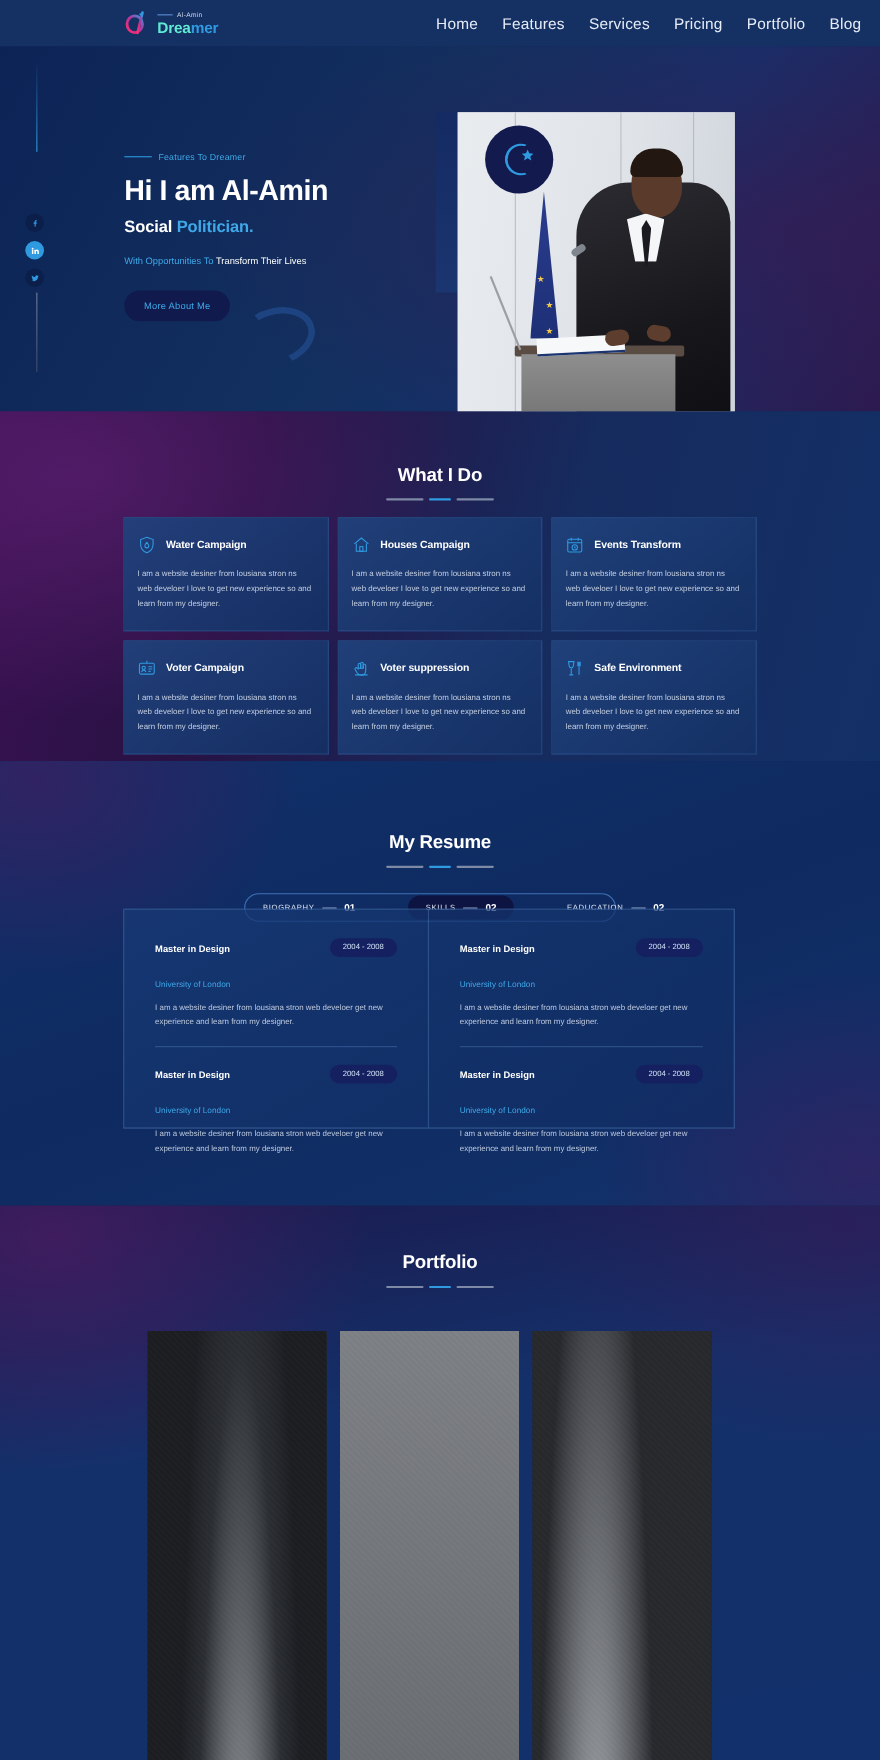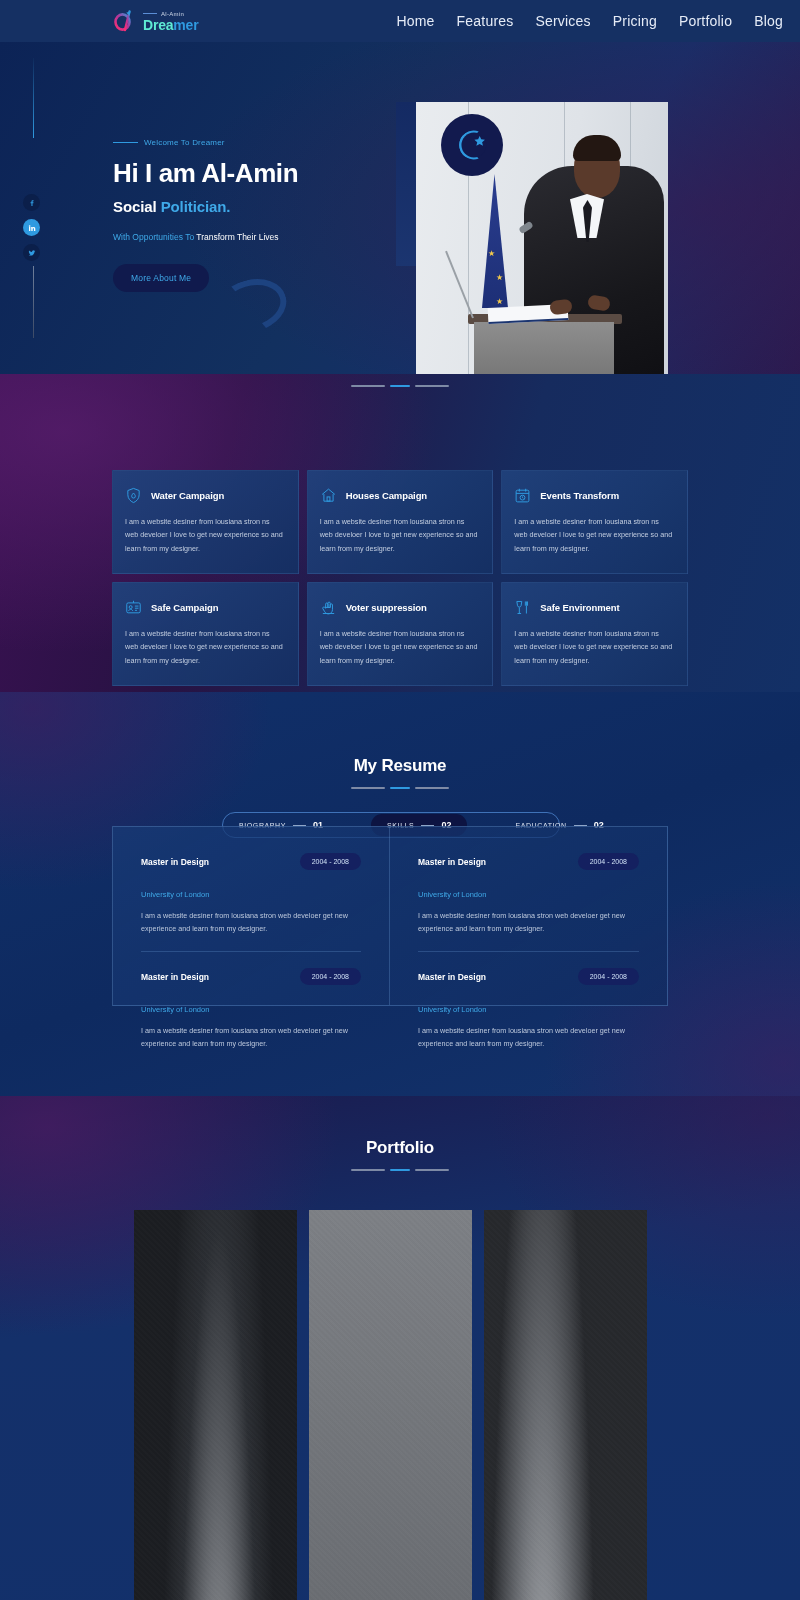--- a/index.html
+++ b/index.html
@@ -174,21 +174,21 @@
   .tab {
     display:flex; align-items:center; gap:7px; padding:6px 12px;
     border-radius:13px; cursor:pointer;
   }
   .tab.active { background:#0d1442; padding:6px 16px; }
   .tab-label { font-size:7px; letter-spacing:.6px; color:#dfe7f4; }
   .tab-dash { width:13px; height:1px; background:#8fa6c8; }
   .tab-num { font-size:9px; font-weight:bold; color:#ffffff; }
 
   .resume-panel {
-    position:absolute; left:112px; top:134px; width:556px; height:180px;
+    position:absolute; left:112px; top:134px; width:556px; height:200px;
     background:linear-gradient(150deg,rgba(23,58,118,.75),rgba(16,44,98,.7));
     border:1px solid rgba(108,158,216,.35);
   }
   .resume-cols { display:flex; height:100%; }
   .resume-col { width:50%; padding:26px 28px; }
   .resume-col.left { border-right:1px solid rgba(108,158,216,.3); }
   .res-item { padding-bottom:16px; }
   .res-item + .res-item { border-top:1px solid rgba(108,158,216,.28); padding-top:16px; }
   .res-row { display:flex; align-items:center; justify-content:space-between; }
   .res-title { font-size:8.5px; font-weight:bold; color:#ffffff; }
@@ -288,21 +288,21 @@
       <div class="soc">
         <svg viewBox="0 0 24 24" aria-hidden="true">
             <path d="M22 5.9c-.7.32-1.5.54-2.3.64a4.06 4.06 0 001.77-2.24c-.78.46-1.64.8-2.55.98a4 4 0 00-6.9 2.74c0 .32.03.63.1.92A11.4 11.4 0 013.1 4.7a4 4 0 001.24 5.35c-.65-.02-1.27-.2-1.81-.5v.05a4.01 4.01 0 003.21 3.93c-.58.16-1.2.18-1.8.07a4.01 4.01 0 003.74 2.78A8.05 8.05 0 012 18.05a11.35 11.35 0 006.14 1.8c7.37 0 11.4-6.1 11.4-11.4l-.01-.52A8.1 8.1 0 0022 5.9z"></path>
           </svg>
       </div>
     </div>
 
     <div class="hero-copy">
       <div class="welcome">
         <span class="welcome-dash"></span>
-        <span class="welcome-text">Welcome To Dreamer</span>
+        <span class="welcome-text">Features To Dreamer</span>
       </div>
       <h1 class="hero-h1">Hi I am Al-Amin</h1>
       <h2 class="hero-h2"><span>Social </span><span class="accent">Politician.</span></h2>
       <p class="hero-p"><span class="accent">With Opportunities To</span><span> Transform Their Lives</span></p>
       <button class="btn-more">More About Me</button>
     </div>
 
     <div class="hero-arc"></div>
 
     <div class="hero-shape"></div>
@@ -335,20 +335,21 @@
       <svg viewBox="0 0 48 48" width="46" height="46" aria-hidden="true">
         <path d="M31 10a15 15 0 100 28 17 17 0 01 0-28z" fill="#2f9ae0"></path>
         <path d="M30.5 10.5a14.5 14.5 0 100 27 13.5 13.5 0 010-27z" fill="#2f9ae0"></path>
         <circle cx="26" cy="24" r="13" fill="#121a4e"></circle>
         <path d="M32 14.5l1.6 3.6 3.9.35-2.95 2.6.9 3.85L32 22.9l-3.45 2 .9-3.85-2.95-2.6 3.9-.35z" fill="#2f9ae0"></path>
       </svg>
     </div>
   </section>
 
   <section class="whatido">
+    <h2 class="sec-title">What I Do</h2>
     <div class="sec-rule">
         <i></i>
         <i class="mid"></i>
         <i></i>
       </div>
 
     <div class="grid">
 
       <div class="card">
         <div class="card-head">
@@ -395,21 +396,21 @@
       <div class="card">
         <div class="card-head">
           <span class="card-icon">
             <svg viewBox="0 0 24 24">
                 <rect x="2.5" y="5.5" width="19" height="14" rx="2"></rect>
                 <circle cx="8" cy="11.5" r="2.1"></circle>
                 <path d="M5 17c.6-1.7 1.8-2.5 3-2.5s2.4.8 3 2.5M14 10h5M14 13h5M14 16h3"></path>
                 <path d="M12 2.5v3"></path>
               </svg>
           </span>
-          <span class="card-title">Safe Campaign</span>
+          <span class="card-title">Voter Campaign</span>
         </div>
         <p class="card-text">I am a website desiner from lousiana stron ns web develoer I love to get new experience so and learn from my designer.</p>
       </div>
 
       <div class="card">
         <div class="card-head">
           <span class="card-icon">
             <svg viewBox="0 0 24 24">
                 <path d="M8 13.5V7.2a1.6 1.6 0 013.2 0v5"></path>
                 <path d="M11.2 11.8V6a1.6 1.6 0 013.2 0v6"></path>

